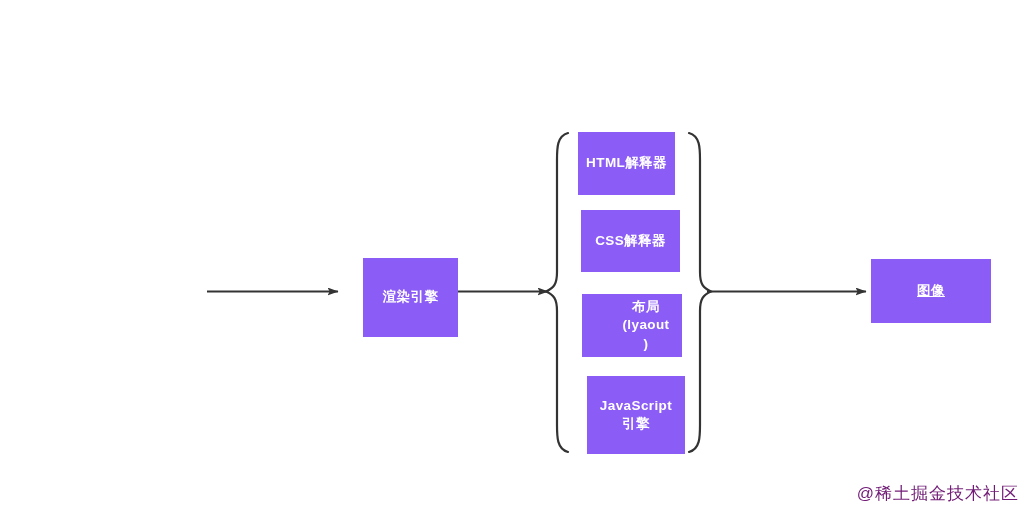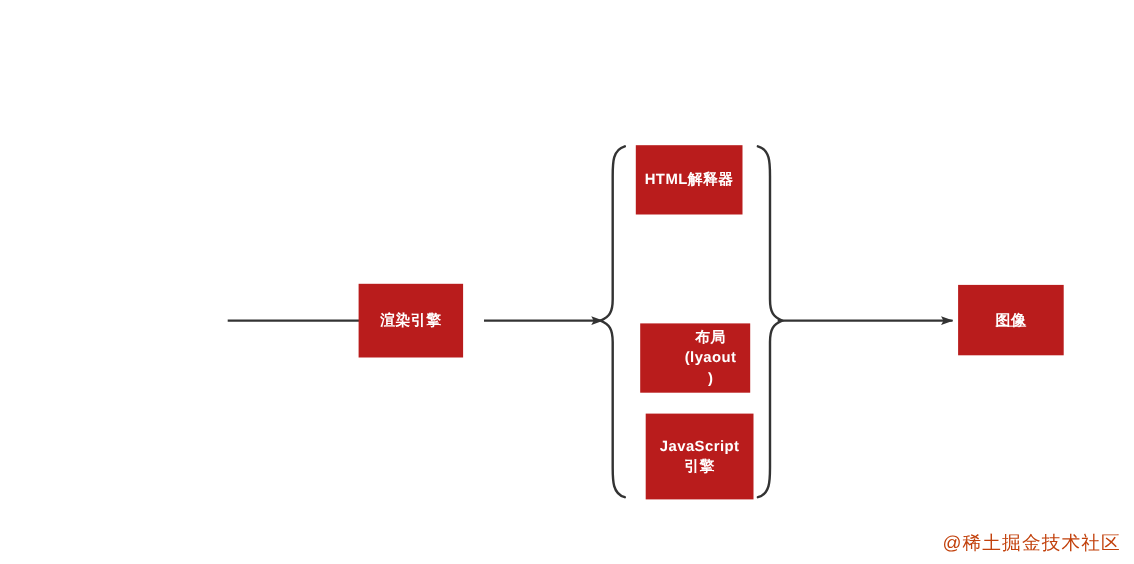--- a/index.html
+++ b/index.html
@@ -13,21 +13,21 @@
     font-family: "Liberation Sans", "DejaVu Sans", sans-serif;
     overflow: hidden;
   }
   #canvas {
     position: relative;
     width: 1031px;
     height: 513px;
   }
   .node {
     position: absolute;
-    background: #b91c1c;
+    background: #8b5cf6;
     color: #ffffff;
     display: flex;
     align-items: center;
     justify-content: center;
     text-align: center;
     font-weight: bold;
     letter-spacing: 0.4px;
     line-height: 1.35;
     box-sizing: border-box;
   }
@@ -38,24 +38,24 @@
     box-sizing: border-box;
   }
   #node-source {
     left: 68px;
     top: 246px;
     width: 137px;
     height: 90px;
     font-size: 13.5px;
   }
   #node-render-engine {
-    left: 326px;
+    left: 363px;
     top: 258px;
     width: 95px;
-    height: 67px;
+    height: 79px;
     font-size: 13.5px;
     justify-content: flex-end;
   }
   #node-html-parser {
     left: 578px;
     top: 132px;
     width: 97px;
     height: 63px;
     font-size: 13.5px;
   }
@@ -77,39 +77,39 @@
   #node-js-engine {
     left: 587px;
     top: 376px;
     width: 98px;
     height: 78px;
     font-size: 13.5px;
   }
   #node-image {
     left: 871px;
     top: 259px;
-    width: 96px;
+    width: 120px;
     height: 64px;
     font-size: 13.5px;
     text-decoration: underline;
   }
   svg.connector-layer {
     position: absolute;
     left: 0;
     top: 0;
     width: 1031px;
     height: 513px;
     overflow: visible;
     pointer-events: none;
   }
   .watermark {
     position: absolute;
     right: 12px;
     bottom: 8px;
-    color: #c2410c;
+    color: #701a75;
     font-size: 17px;
     letter-spacing: 1px;
     white-space: nowrap;
   }
 </style>
 </head>
 <body>
 
 <div id="canvas">
 
@@ -145,20 +145,23 @@
 
 
   <div class="node" id="node-render-engine">
     <span>渲染引擎</span>
   </div>
 
   <div class="node" id="node-html-parser">
     <span>HTML解释器</span>
   </div>
 
+  <div class="node" id="node-css-parser">
+    <span>CSS解释器</span>
+  </div>
 
   <div class="node" id="node-layout">
     <span>
       <span>布局</span>
       <span>(lyaout )</span>
     </span>
   </div>
 
   <div class="node" id="node-js-engine">
     <span>

